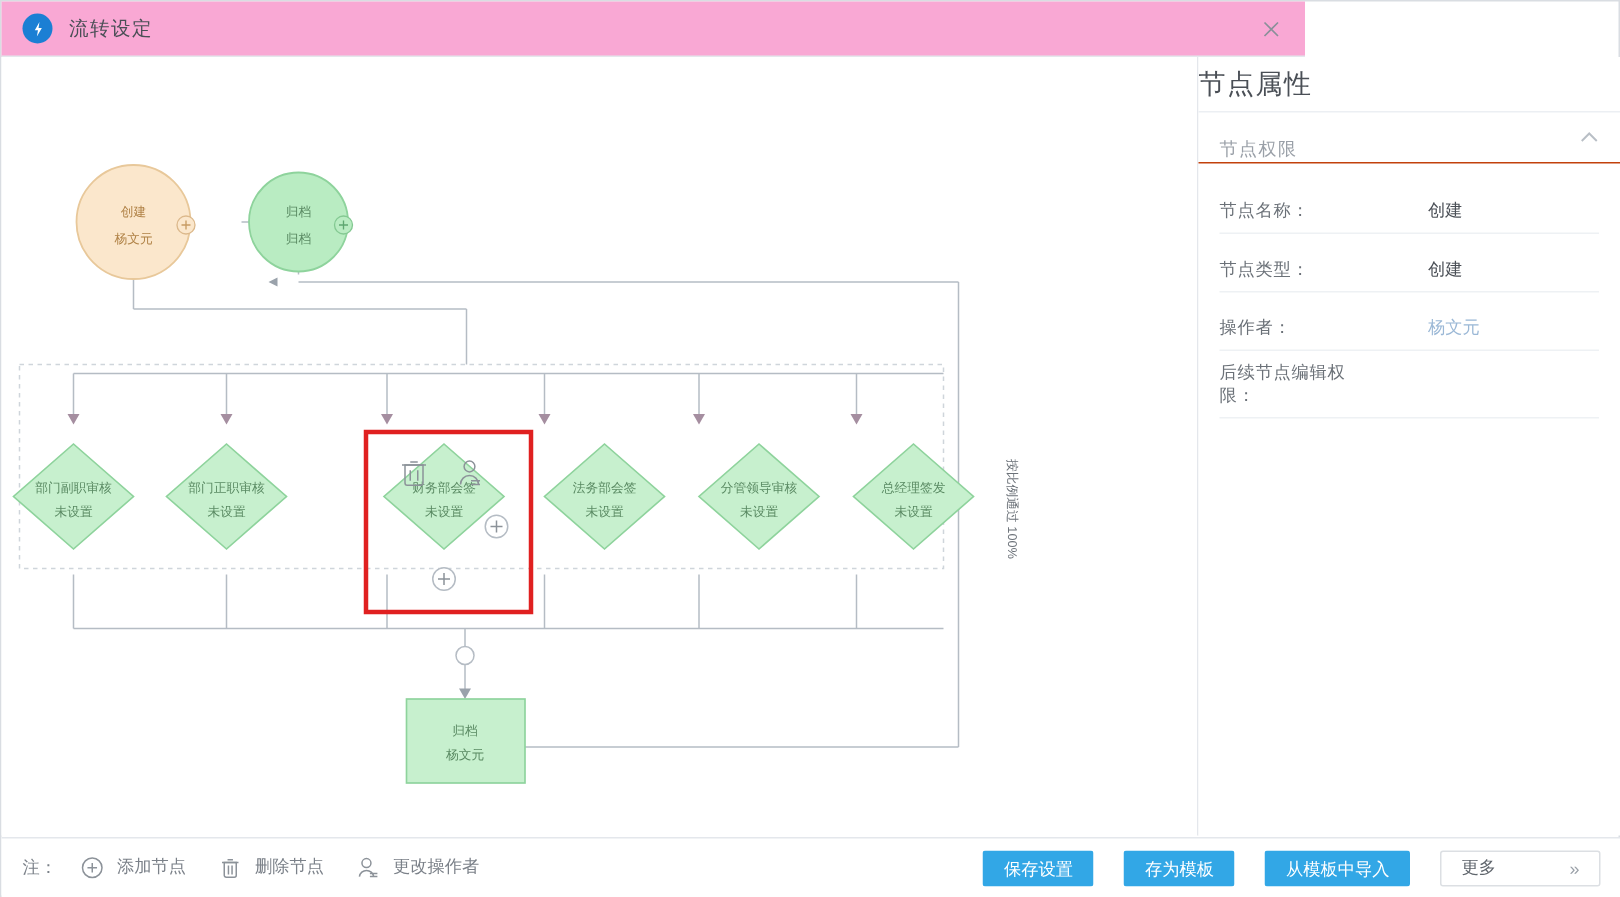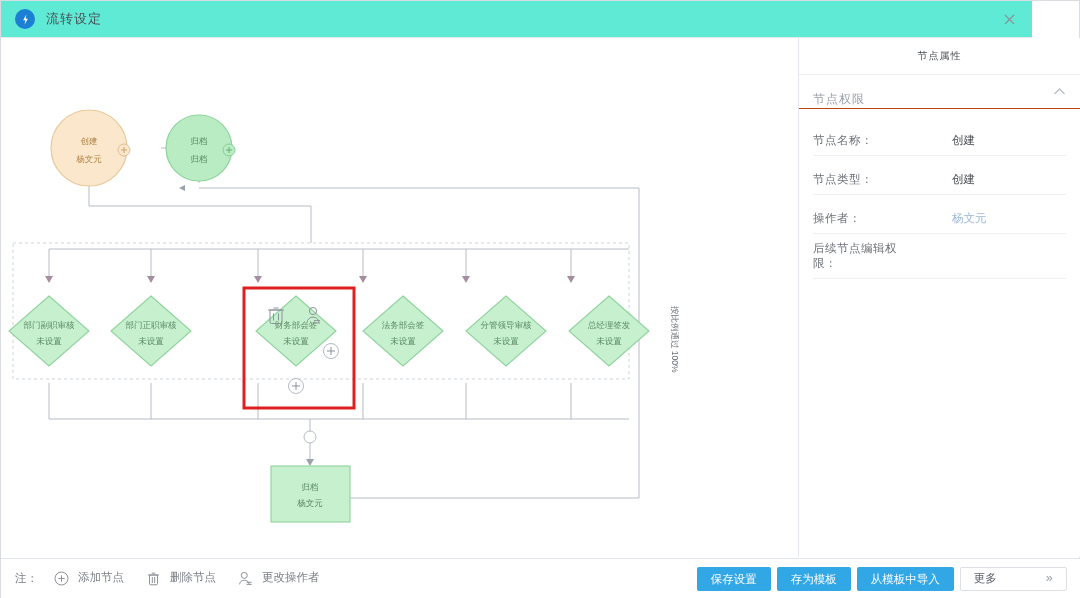--- a/index.html
+++ b/index.html
@@ -6,40 +6,40 @@
   body{
     width:1080px;height:598px;overflow:hidden;
     background:#ffffff;
     font-family:"Liberation Sans","DejaVu Sans",sans-serif;
     font-size:12px;color:#333;
   }
   .app{position:relative;width:1080px;height:598px;box-sizing:border-box;
        border:1px solid #d9dde2;background:#fff;}
 
   
-  .titlebar{position:absolute;left:0;top:0;width:1031px;height:37px;
-            background:#5eead4;border-bottom:1px solid #e4e7ec;
+  .titlebar{position:absolute;left:0;top:0;width:869px;height:37px;
+            background:#f9a8d4;border-bottom:1px solid #e4e7ec;
             display:flex;align-items:center;box-sizing:border-box;}
   .logo{width:20px;height:20px;border-radius:50%;background:#1b7fd4;
         margin-left:14px;display:flex;align-items:center;justify-content:center;
         flex:0 0 auto;}
   .logo svg{display:block;}
   .title-text{margin-left:11px;font-size:13px;color:#4a4f56;letter-spacing:1px;}
   .close-btn{position:absolute;right:0;top:0;width:46px;height:36px;
              display:flex;align-items:center;justify-content:center;
              color:#8a9099;font-size:16px;cursor:pointer;}
 
   
   .canvas{position:absolute;left:0;top:37px;width:797px;height:519px;
           background:#fff;border-right:1px solid #e4e7ec;overflow:hidden;}
   .canvas svg{position:absolute;left:0;top:0;}
 
   .rightpanel{position:absolute;left:798px;top:37px;width:281px;height:519px;
               background:#fff;}
-  .rp-title{height:36px;line-height:36px;text-align:center;font-size:10px;
+  .rp-title{height:36px;line-height:36px;text-align:left;font-size:18px;
             color:#4a4f56;border-bottom:1px solid #eceff3;letter-spacing:1px;}
   .rp-section{height:33px;border-bottom:1px solid #c2410c;display:flex;
               align-items:flex-end;padding:0 14px;position:relative;}
   .rp-section-label{font-size:12px;color:#9aa0a8;letter-spacing:1px;}
   .rp-chevron{position:absolute;right:14px;top:50%;transform:translateY(-50%);
               color:#b9bfc6;}
   .rp-form{padding:12px 14px 0 14px;}
   .frow{display:flex;align-items:flex-end;height:34px;
         border-bottom:1px solid #eef1f4;margin-bottom:4px;gap:47px;}
   .frow .flabel{width:78px;flex:0 0 78px;font-size:11.5px;color:#6b7178;
@@ -55,22 +55,22 @@
           background:#fff;border-top:1px solid #e4e7ec;box-sizing:border-box;}
   .legend{position:absolute;left:14px;top:0;height:39px;display:flex;
           align-items:center;gap:0;}
   .legend .lg-note{font-size:11.5px;color:#7b8189;margin-right:14px;}
   .legend .lg-item{display:flex;align-items:flex-start;margin-right:20px;}
   .legend .lg-icon{width:18px;height:18px;display:flex;align-items:center;
                    justify-content:center;color:#8c9299;margin-right:8px;}
   .legend .lg-label{font-size:11.5px;color:#7b8189;}
   .actions{position:absolute;right:14px;top:8px;display:flex;align-items:center;}
   .btn{height:24px;line-height:24px;padding:0 13px;font-size:11.5px;
-       border-radius:2px;margin-left:6px;cursor:pointer;
-       border:1px solid transparent;box-sizing:border-box;font-family:Liberation Mono, monospace;}
+       border-radius:2px;margin-left:20px;cursor:pointer;
+       border:1px solid transparent;box-sizing:border-box;}
   .btn.primary{background:#32a7e6;color:#fff;}
   .btn.ghost{background:#fff;color:#5f656c;border:1px solid #dcdfe3;
              display:flex;align-items:center;gap:42px;}
   .btn.ghost .chev{margin-left:7px;color:#9aa0a8;font-size:12px;}
 
   
   .nlabel{font-family:"Liberation Sans","DejaVu Sans",sans-serif;font-size:8.5px;}
 </style>
 </head>
 <body>

